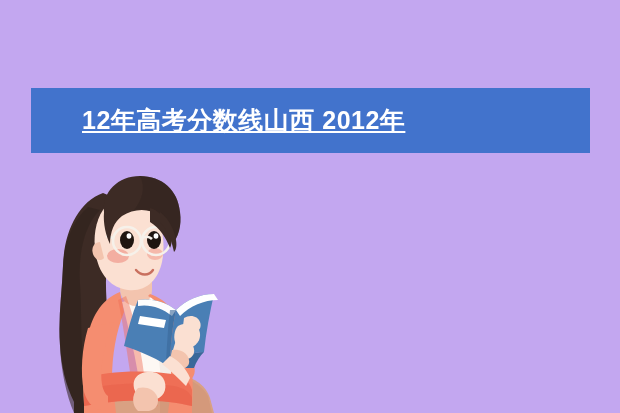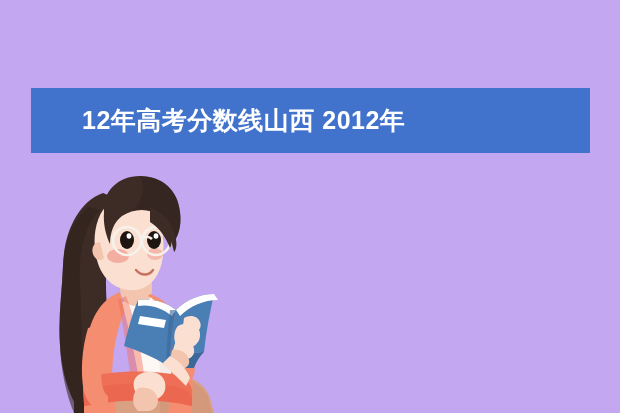--- a/index.html
+++ b/index.html
@@ -31,20 +31,21 @@
     align-items: center;
   }
   #title-text {
     color: #ffffff;
     font-size: 25px;
     font-weight: bold;
     letter-spacing: 0.5px;
     white-space: nowrap;
     padding-left: 51px;
     line-height: 1;
+    text-decoration: underline;
   }
   #illustration {
     position: absolute;
     left: 0;
     top: 150px;
     width: 310px;
     height: 263px;
   }
   #illustration svg {
     display: block;

